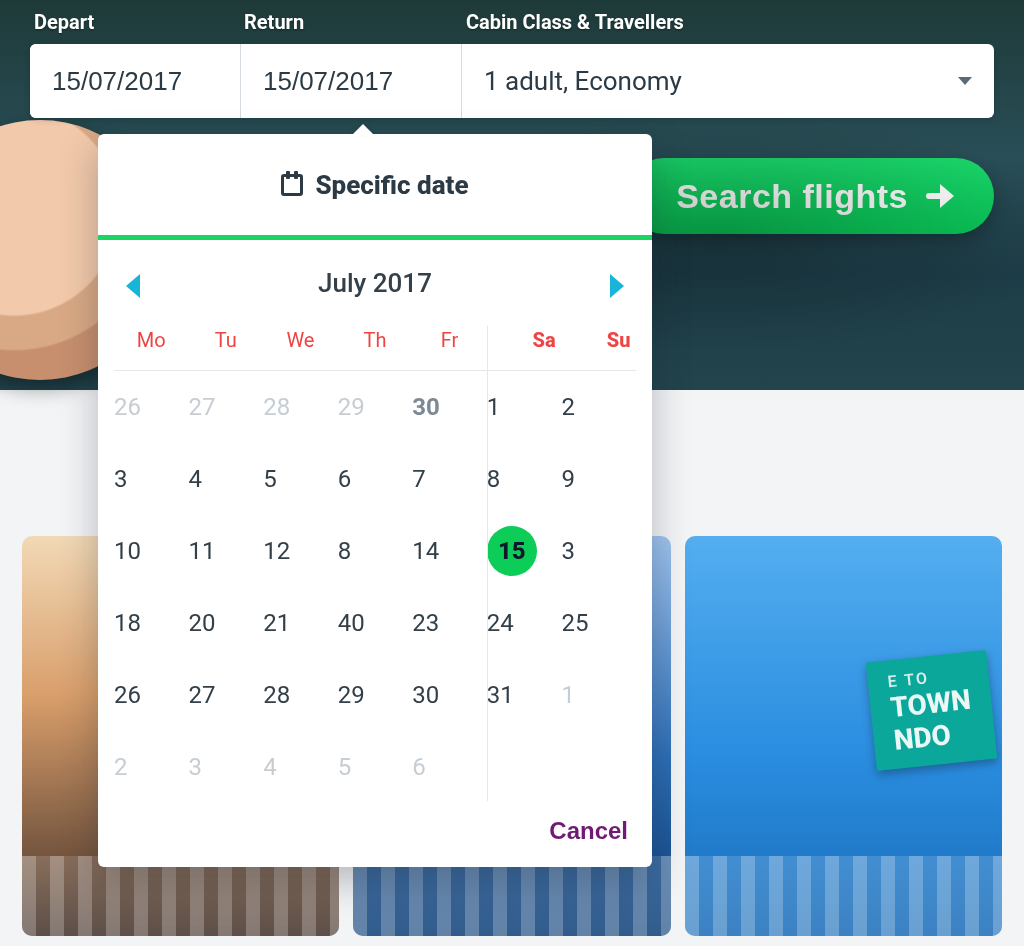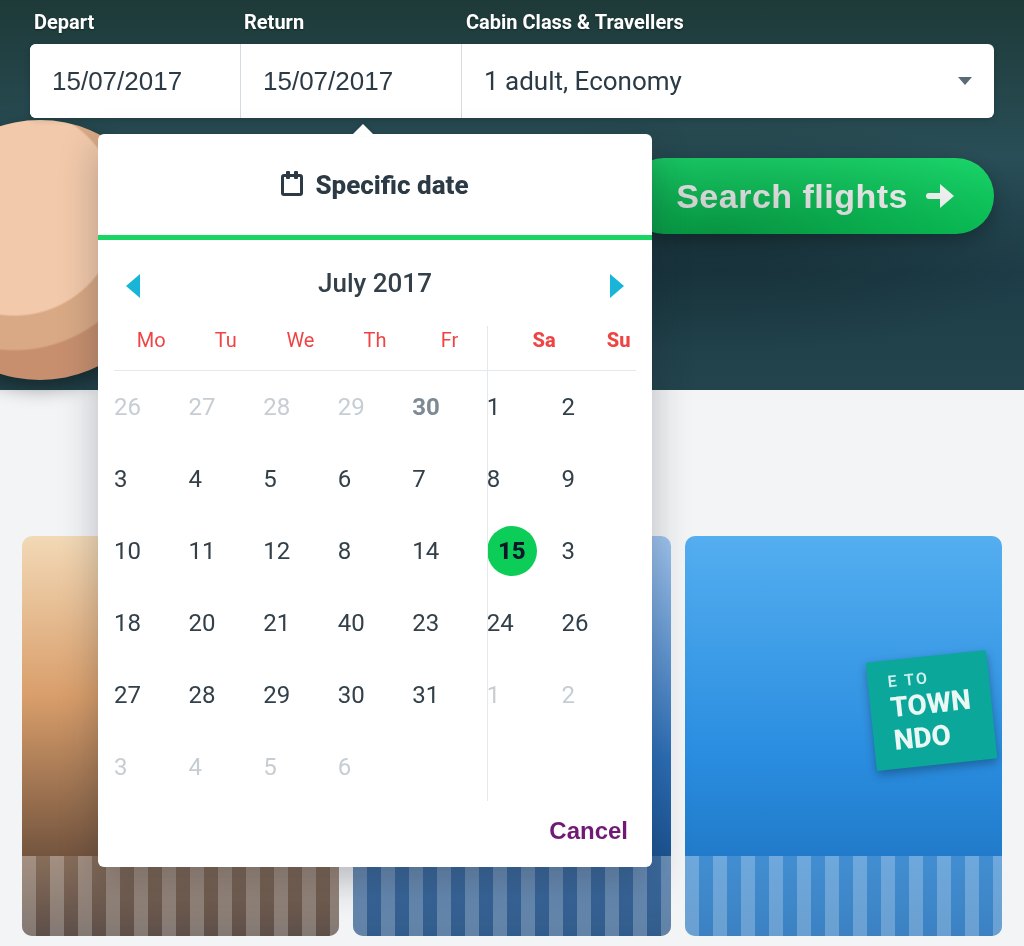--- a/index.html
+++ b/index.html
@@ -381,20 +381,23 @@
       <div class="day">
         <span>40</span>
       </div>
       <div class="day">
         <span>23</span>
       </div>
       <div class="day">
         <span>24</span>
       </div>
       <div class="day">
+        <span>25</span>
+      </div>
+      <div class="day">
         <span>26</span>
       </div>
       <div class="day">
         <span>27</span>
       </div>
       <div class="day">
         <span>28</span>
       </div>
       <div class="day">
         <span>29</span>

